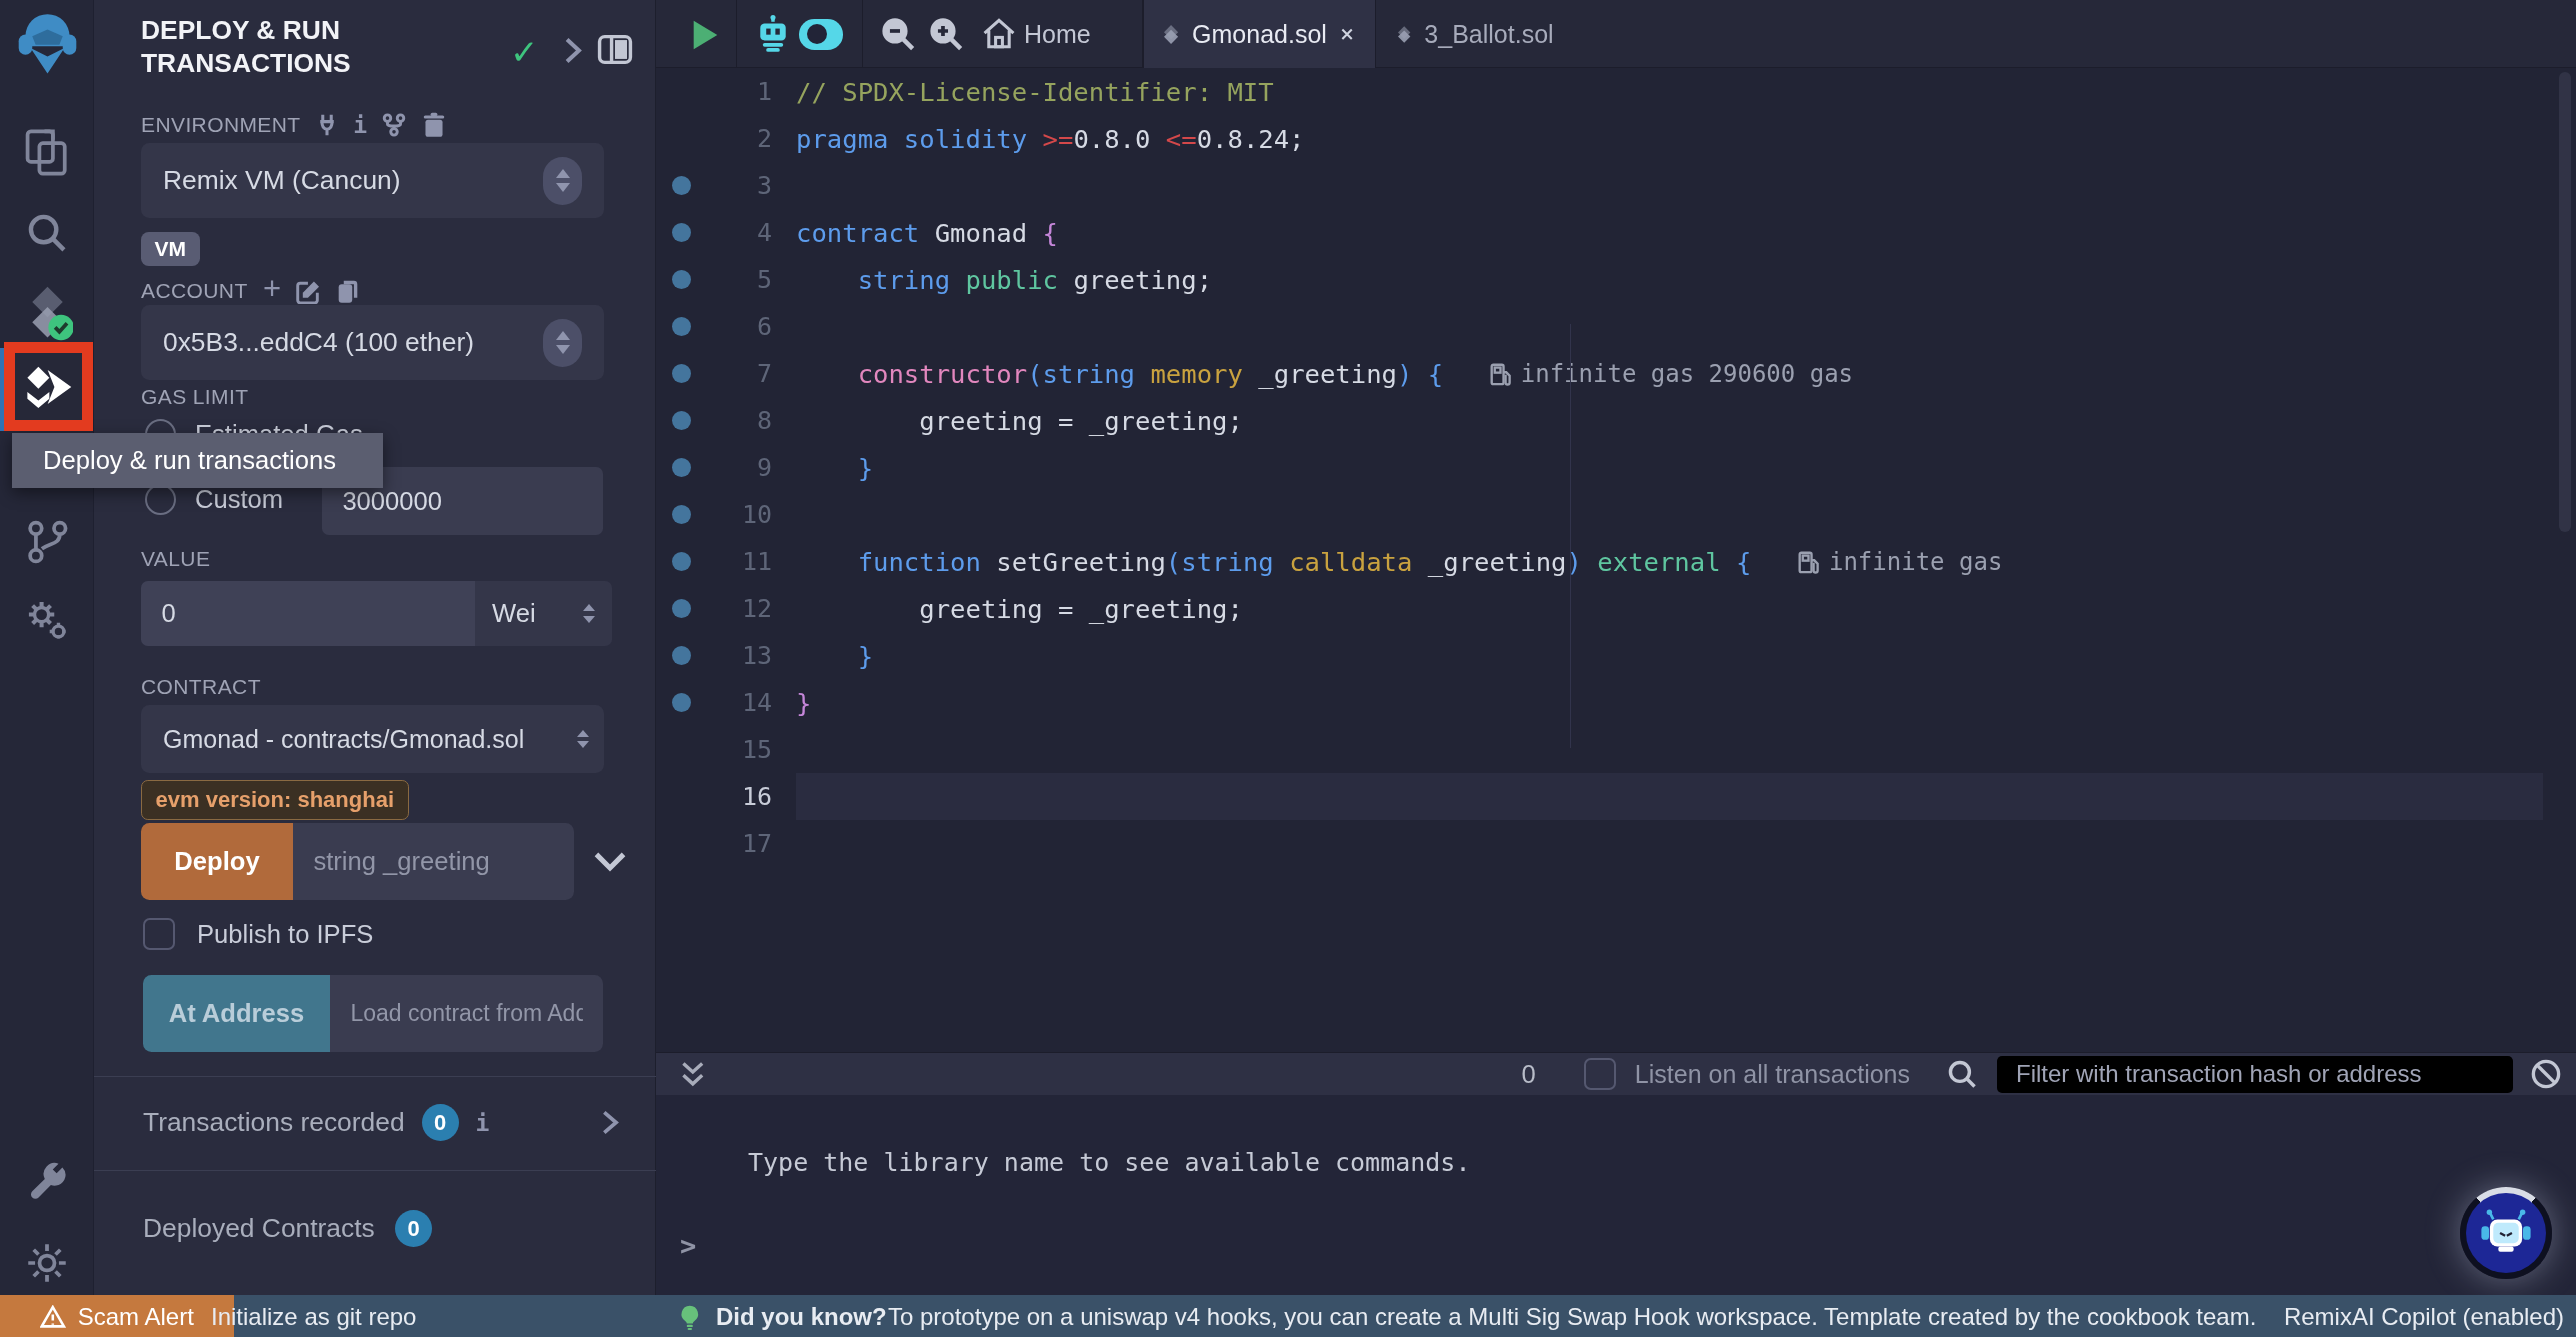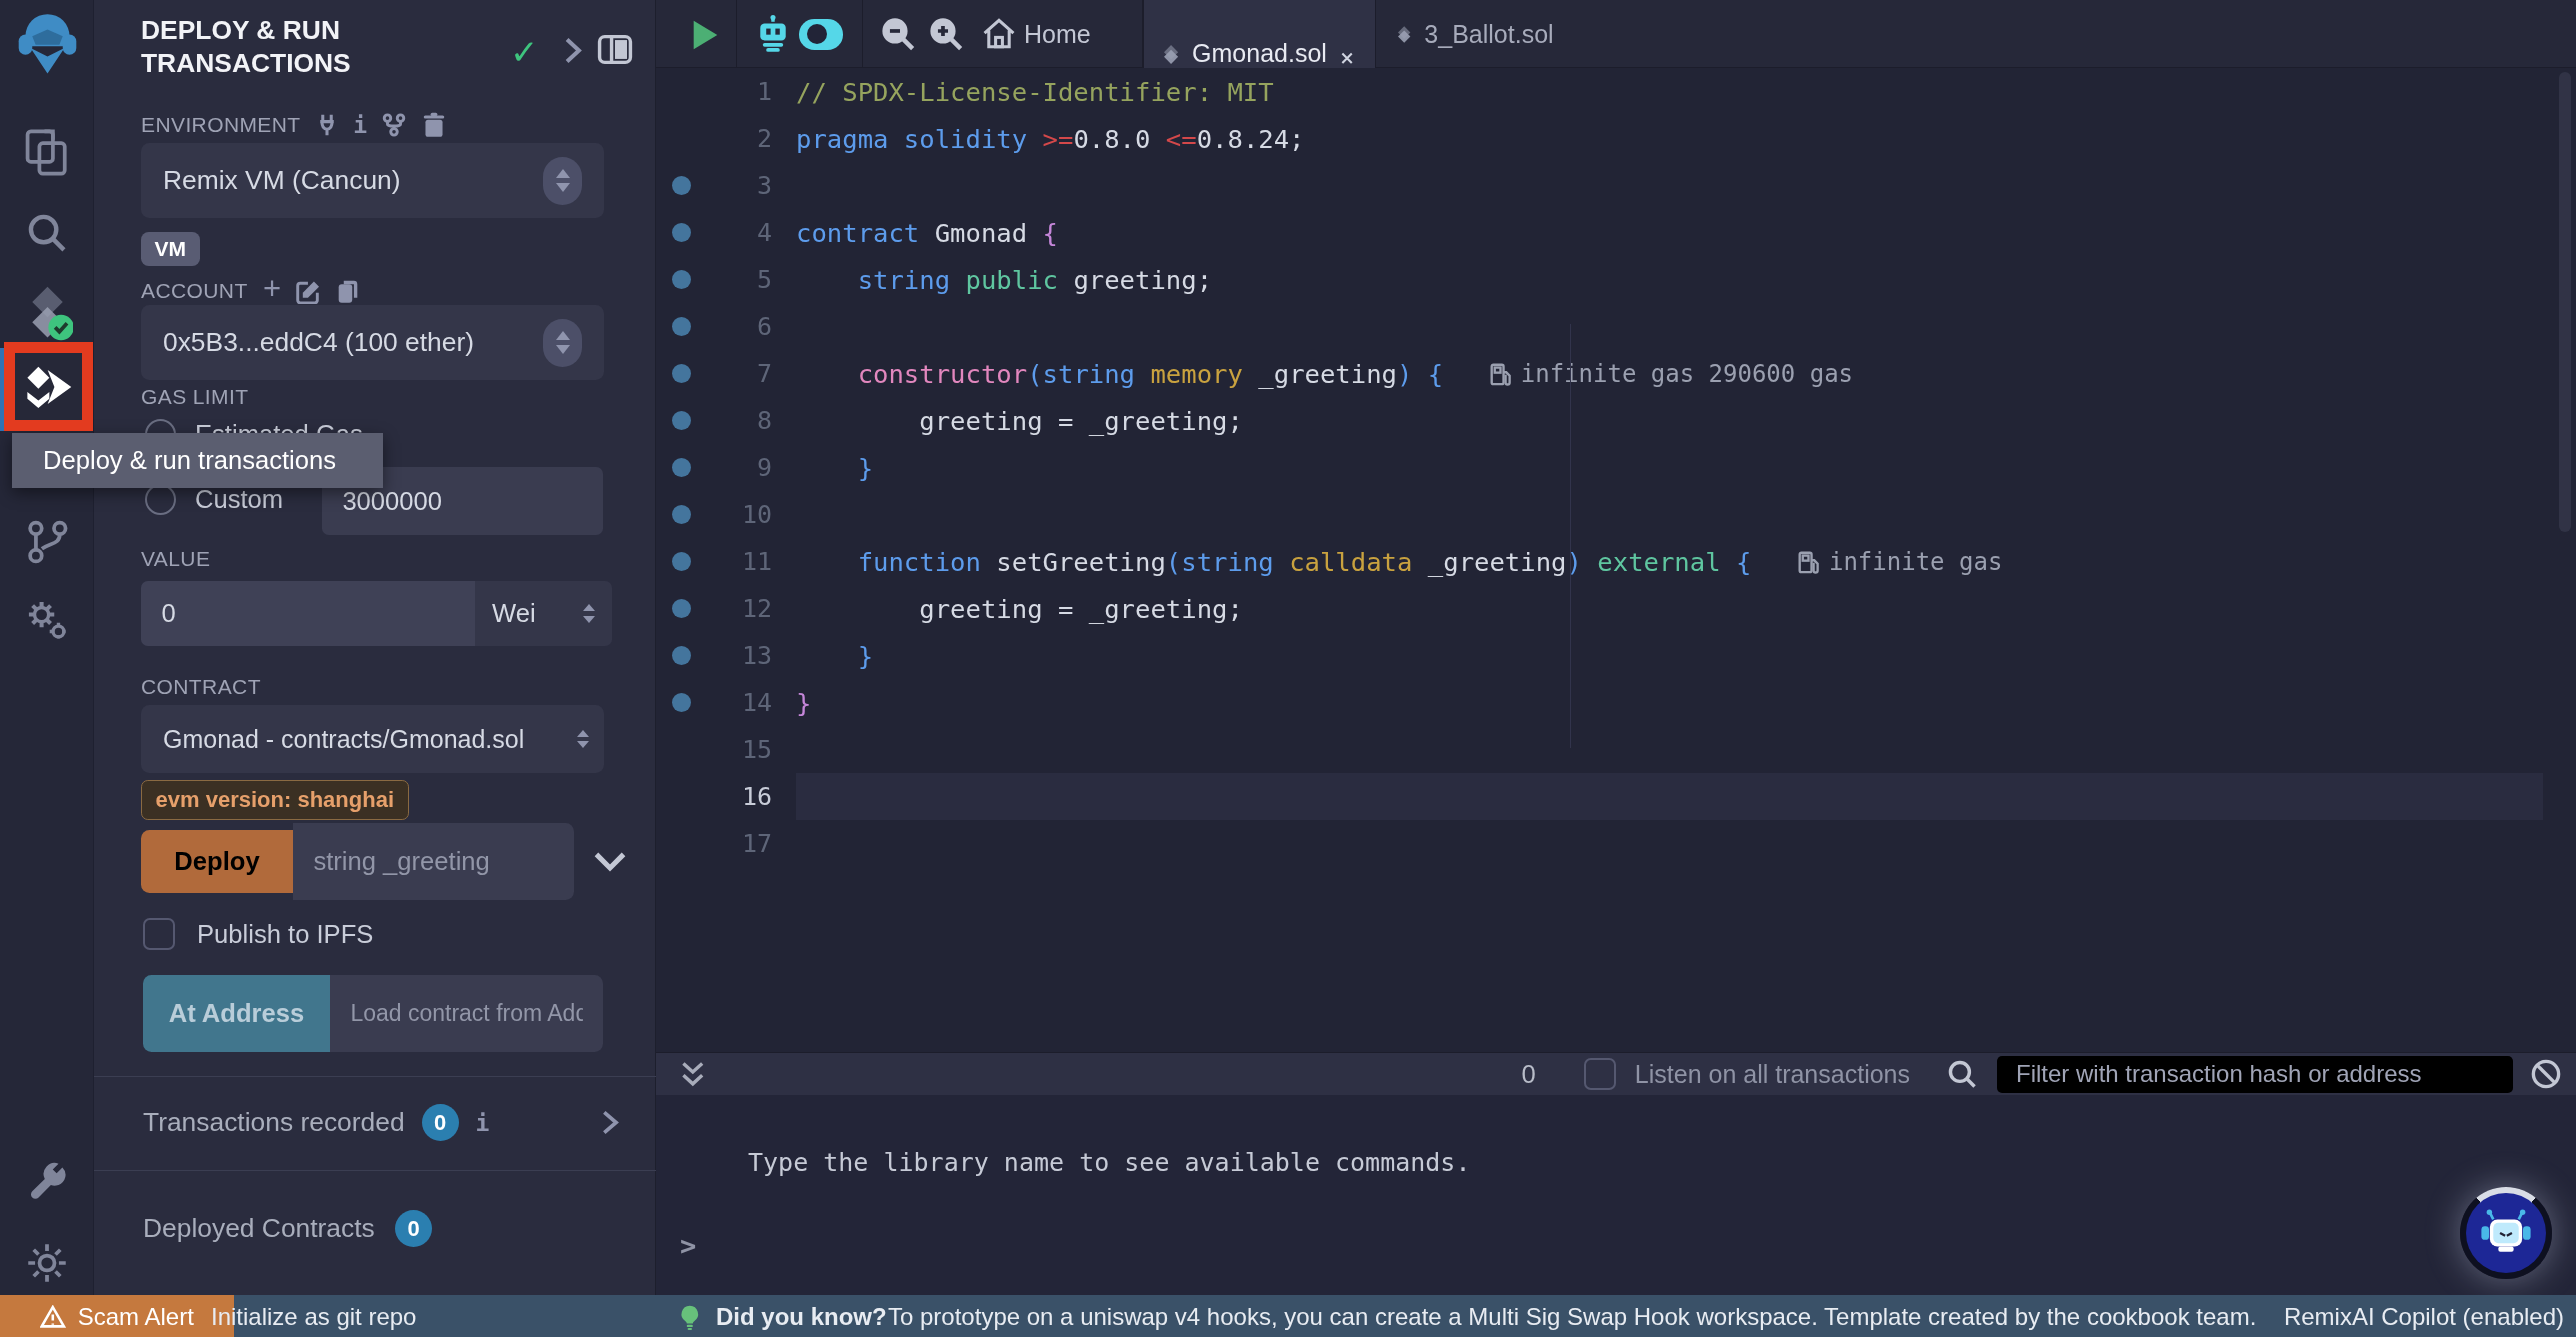--- a/index.html
+++ b/index.html
@@ -26,22 +26,22 @@
   .tri-up { width:0;height:0;border-left:7.7px solid transparent;border-right:7.7px solid transparent;border-bottom:9.4px solid #8f94ad; }
   .tri-dn { width:0;height:0;border-left:7.7px solid transparent;border-right:7.7px solid transparent;border-top:9.4px solid #8f94ad; }
   .badge-vm { position:absolute; left:47px; background:#595c73; color:#fff; font-weight:700;
     font-size:21px; border-radius:7.7px; padding:5.1px 13.6px; }
   .radio { width:31px; height:31px; border-radius:50%; border:2.6px solid #6a6e82; background:transparent; }
   .row { position:absolute; display:flex; align-items:center; }
   .ginput { background:#3a3c50; border:none; outline:none; border-radius:6.8px; color:#d6dae4;
     font-size:25.6px; font-family:"Liberation Sans",sans-serif; padding:0 20.4px; }
   .evm-badge { position:absolute; left:47px; background:#3b3023; border:1.7px solid #8a6a42;
     color:#e6a06b; font-size:22px; font-weight:700; border-radius:6.8px; padding:6px 13.6px; }
-  .btn-deploy { width:152px; height:63px; background:#b16a3b; border:none; border-radius:8.5px 0 0 8.5px;
-    color:#000000; font-size:25.6px; font-weight:700; font-family:"Liberation Sans",sans-serif; }
+  .btn-deploy { width:152px; height:77px; background:#b16a3b; border:none; border-radius:8.5px 0 0 8.5px;
+    color:#ffffff; font-size:25.6px; font-weight:700; font-family:"Liberation Sans",sans-serif; }
   .btn-ataddr { width:187px; height:77px; background:#41768d; border:none; border-radius:8.5px 0 0 8.5px;
     color:#b9cdd9; font-size:25.6px; font-weight:700; font-family:"Liberation Sans",sans-serif; }
   .join-input { height:77px; border-radius:0 8.5px 8.5px 0; }
   .checkbox { width:32px; height:32px; border:2.6px solid #555870; border-radius:6.8px; background:transparent; }
   .count-badge { width:37px; height:37px; border-radius:50%; background:#2b7fb0; color:#fff;
     font-weight:700; font-size:22px; display:flex; align-items:center; justify-content:center; }
   .divider { position:absolute; left:0; width:562px; height:0.9px; background:#3b3e52; }
   .icon-i { color:#8f94ad; font-size:23px; font-weight:700; font-family:"DejaVu Sans Mono",monospace; }
 
   
@@ -51,21 +51,21 @@
   #redbox { position:absolute; left:4.3px; top:342px; width:89px; height:89px;
     border:11px solid #e33b1f; background:#262838; z-index:41;
     display:flex; align-items:center; justify-content:center; }
 
   
   #tabbar { position:absolute; left:656px; top:0; width:1920px; height:68px; background:#262839;
     border-bottom:0.9px solid #1c1d2b; }
   .tb-sep { position:absolute; top:0; width:0.9px; height:68px; background:#1c1d2b; }
   .tab { position:absolute; top:0; height:68px; display:flex; align-items:center; gap:13.6px;
     padding:0 20.4px; font-size:25px; color:#a7abbb; }
-  .tab.active { background:#2f3145; color:#e8eaf2; border-right:0.9px solid #1c1d2b; border-left:0.9px solid #1c1d2b;align-items:flex-end;}
+  .tab.active { background:#2f3145; color:#e8eaf2; border-right:0.9px solid #1c1d2b; border-left:0.9px solid #1c1d2b;}
   #editor { position:absolute; left:656px; top:68px; width:1920px; height:984px; background:#222435; }
   .code-line { display:flex; height:47px; align-items:center; width:1887px; }
   .gutter-cell { width:51px; display:flex; justify-content:center; flex:none; }
   .gdot { width:19px; height:19px; border-radius:50%; background:#44759d; }
   .lnum { width:89px; text-align:right; padding-right:24px; flex:none;
     font-family:"DejaVu Sans Mono",monospace; font-size:25px; color:#5e6578; }
   .lnum.active { color:#c8ccd8; }
   .ccode { flex:1; white-space:pre; font-family:"DejaVu Sans Mono",monospace; font-size:25.6px;
     height:100%; display:flex; align-items:center; }
   .ccode.hl { background:#2a2c40; }

